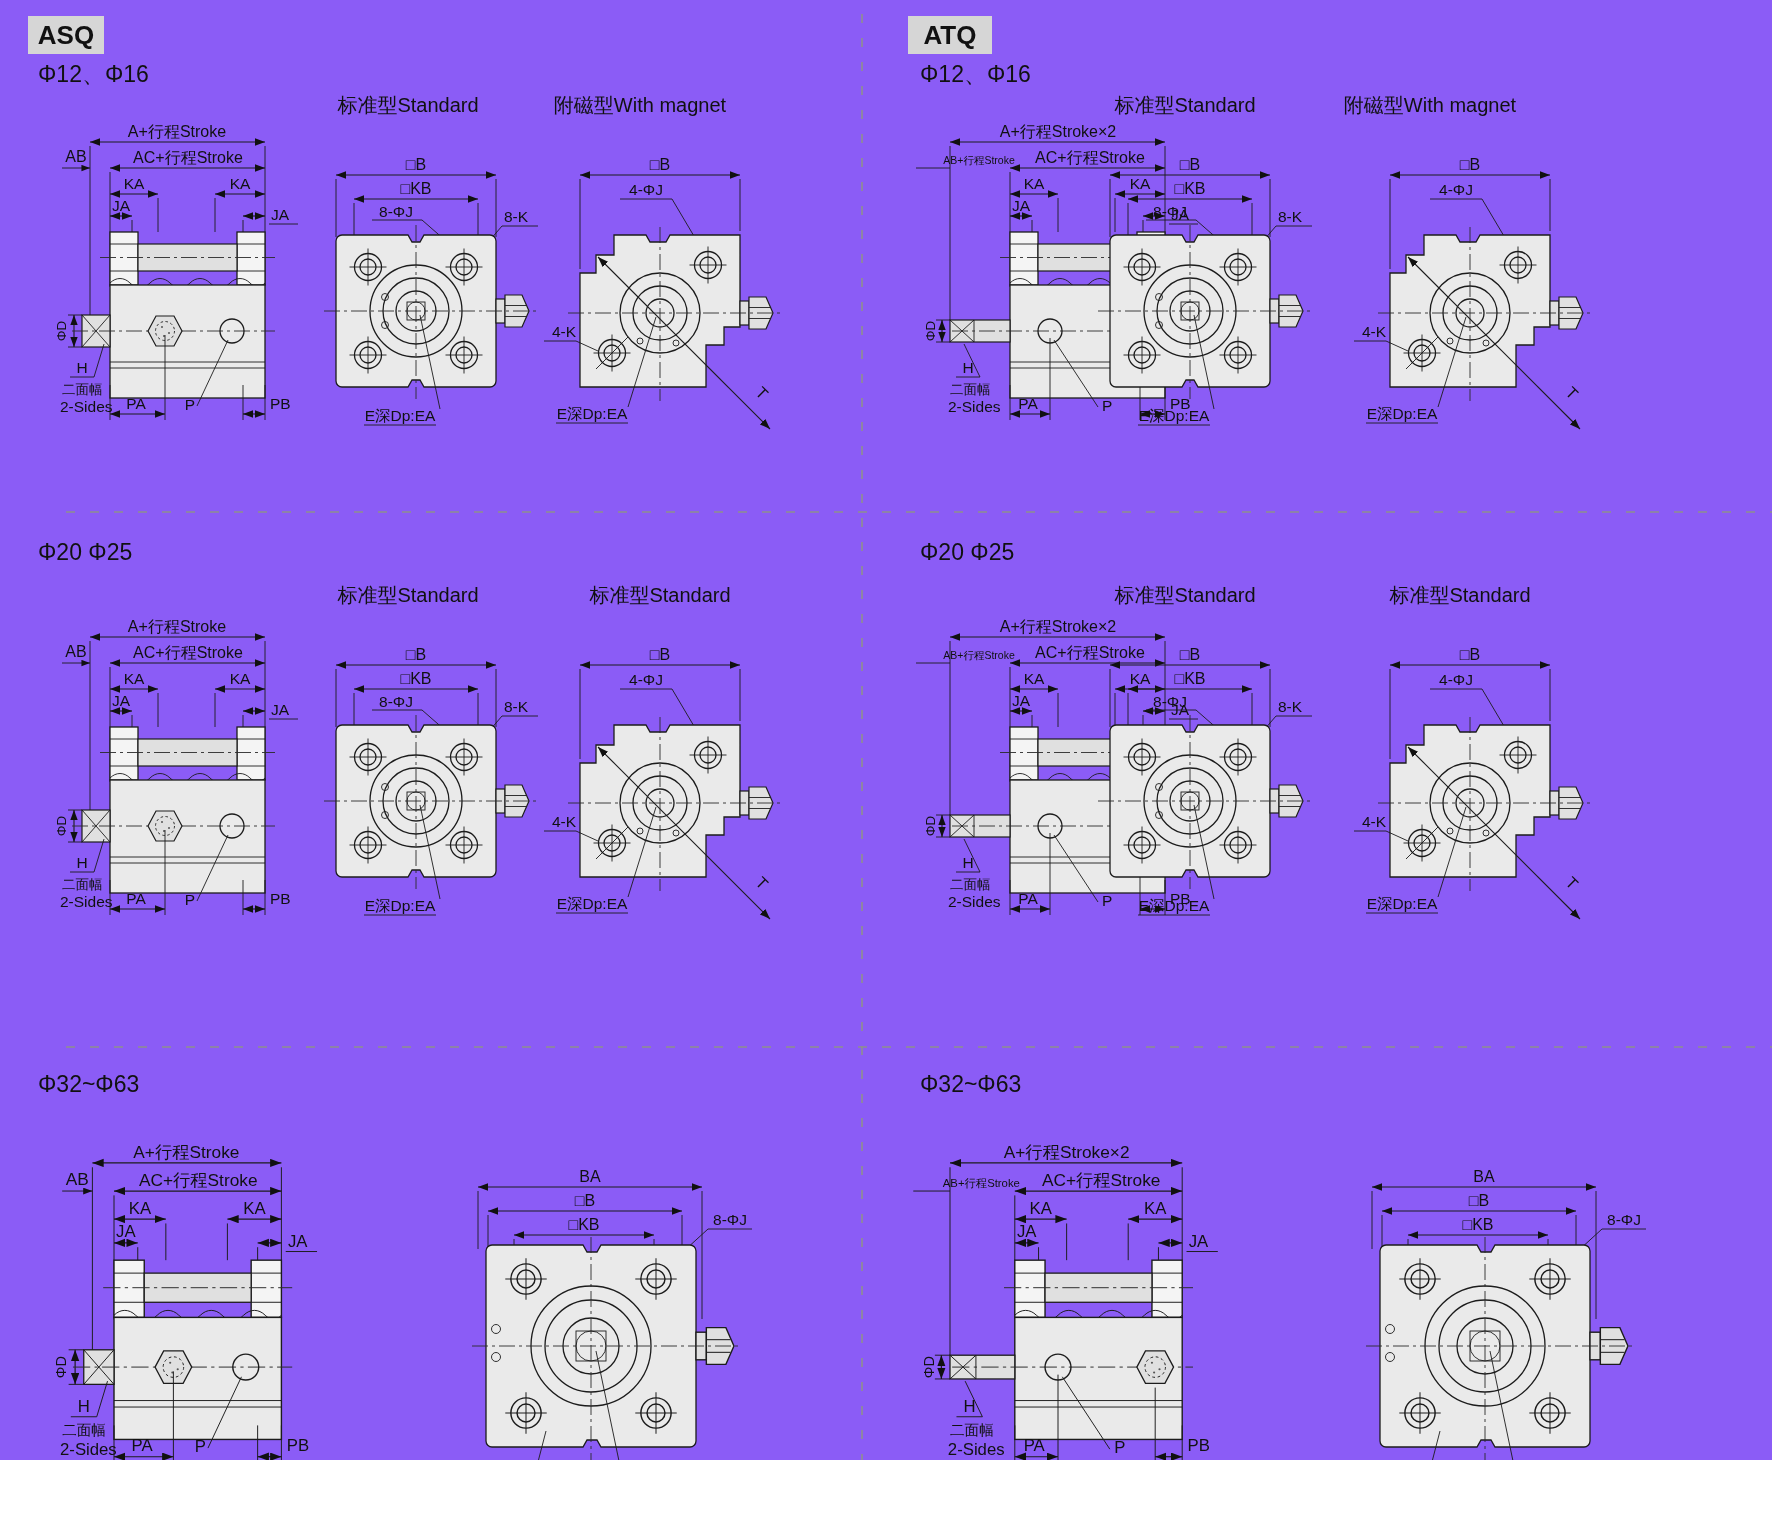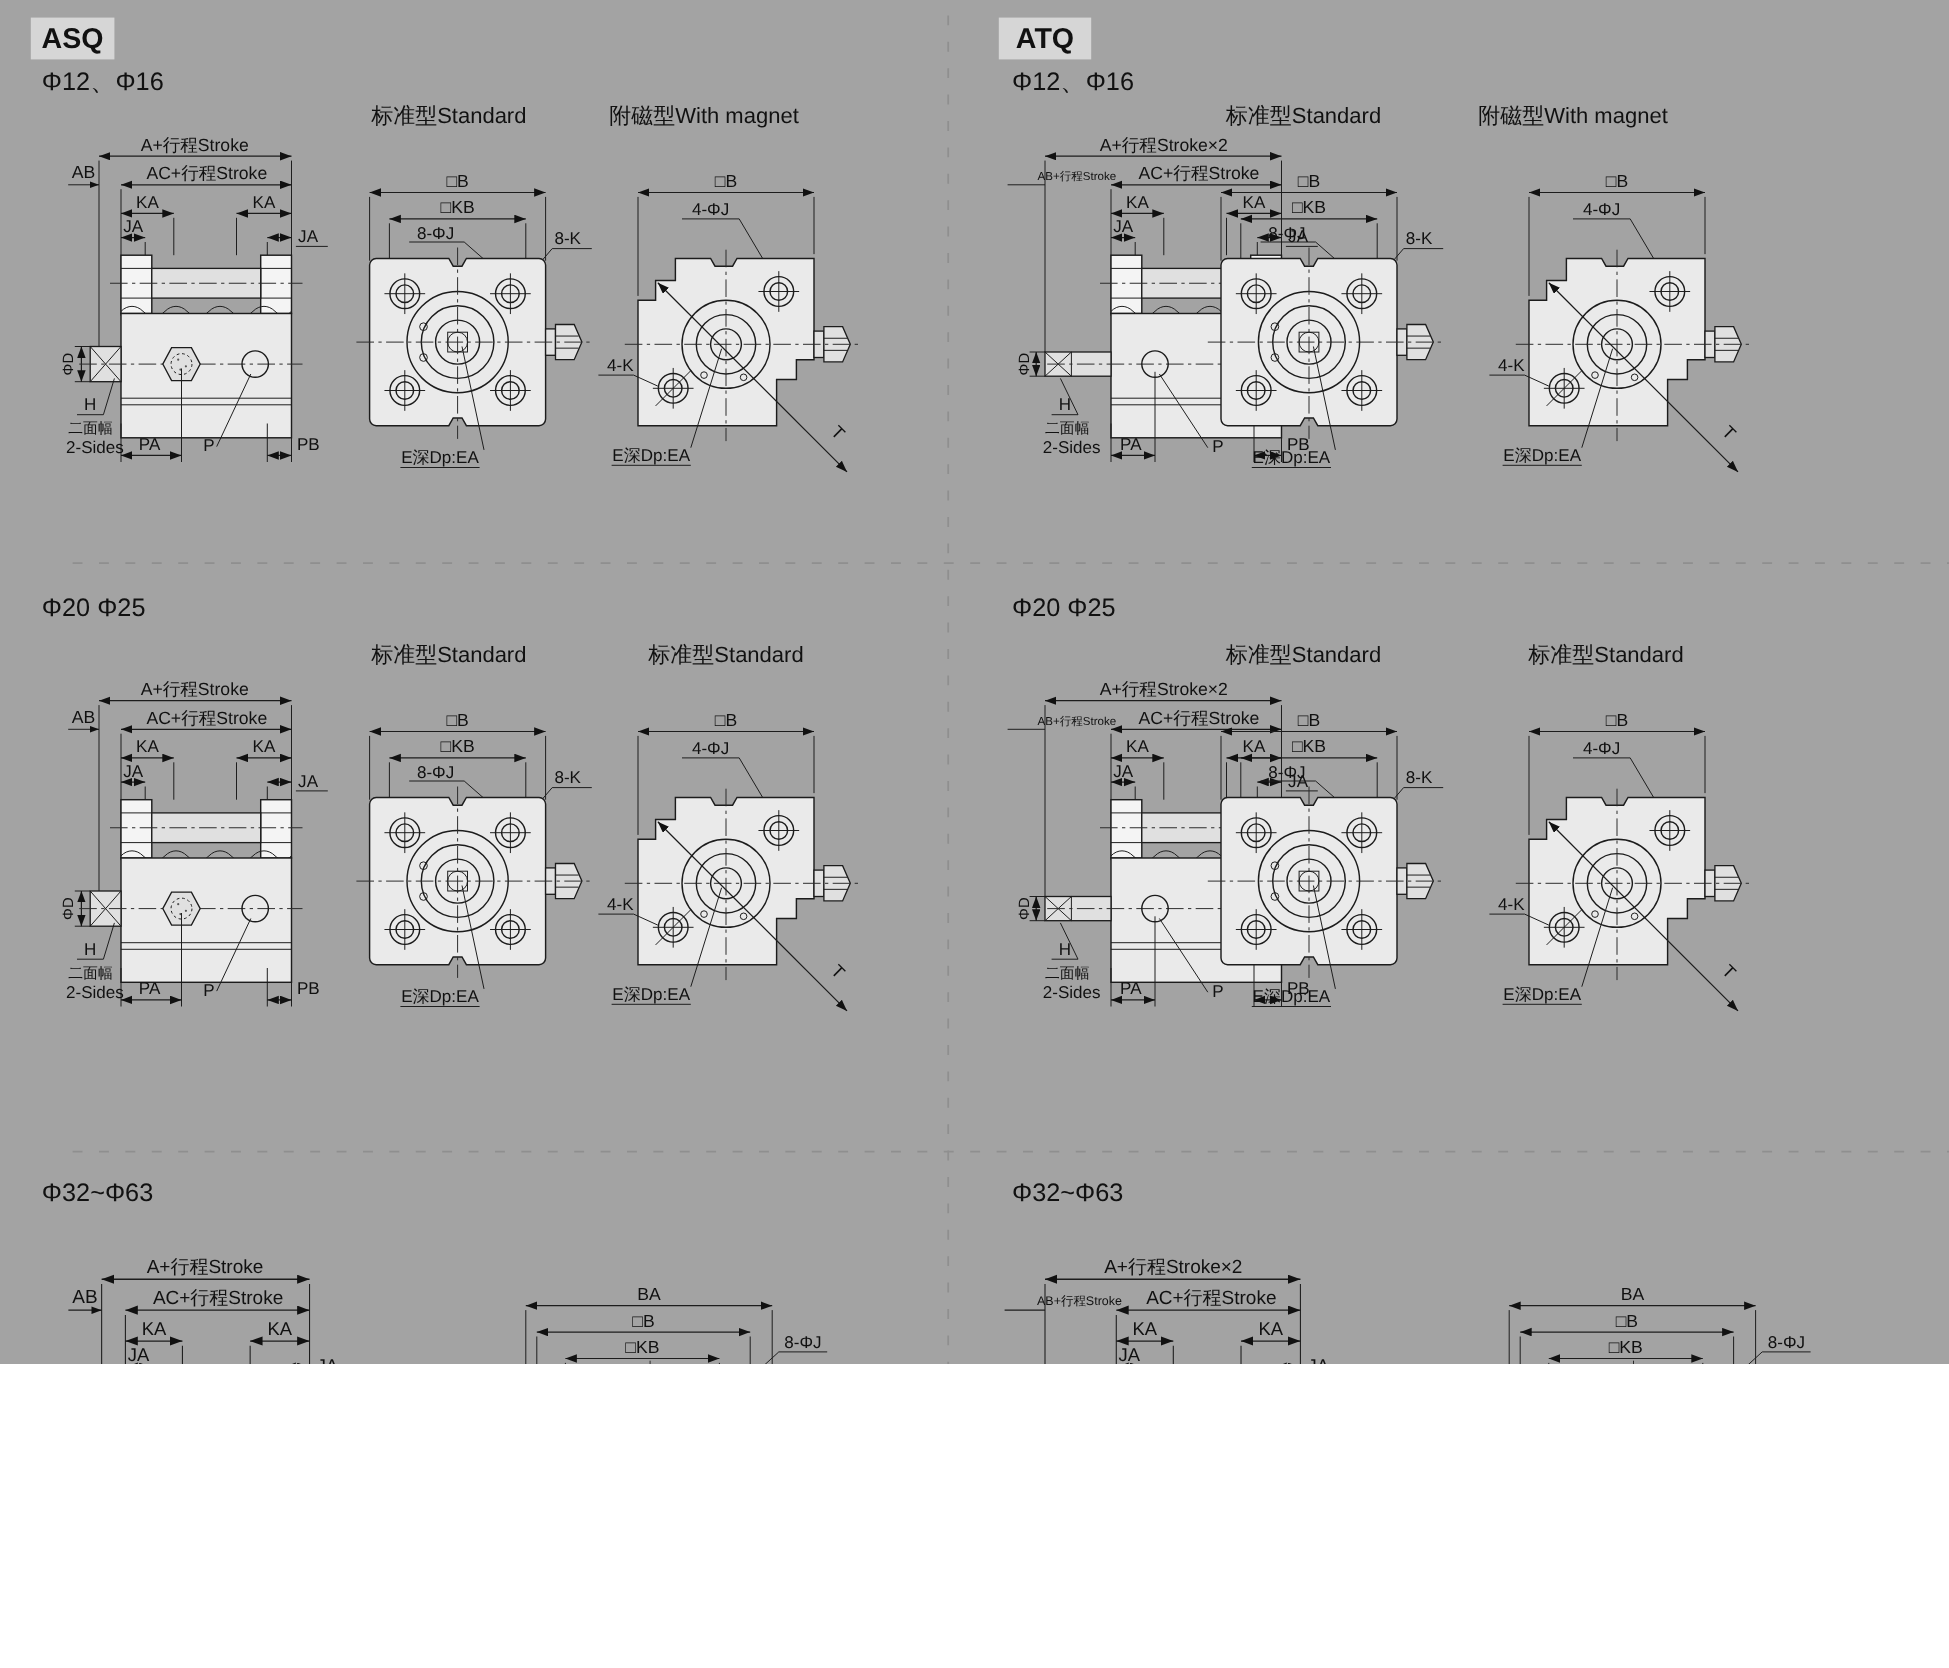--- a/index.html
+++ b/index.html
@@ -1,16 +1,16 @@
 <!DOCTYPE html>
 <html><head>
 <meta charset="utf-8">
 <style>
   html,body{margin:0;padding:0;background:#fff;}
-  .sheet{position:relative;width:1772px;height:1240px;background:#a3a3a3;overflow:hidden;
+  .sheet{position:relative;width:1772px;height:1460px;background:#8b5cf6;overflow:hidden;
          font-family:"Liberation Sans",sans-serif;}
   svg text{font-family:"Liberation Sans",sans-serif;fill:#111;font-size:15.5px;}
   .mid{text-anchor:middle}.st{text-anchor:start}.en{text-anchor:end}
   .t10{font-size:10.5px}.t14{font-size:13.5px}.t16{font-size:16px}
   .tt{font-size:20px}.bore{font-size:23px}.hdr{font-size:26px;font-weight:bold}
   .ln{stroke:#1c1c1c;stroke-width:1.3;fill:none;stroke-linejoin:round}
   .fl{fill:#eaeaea;stroke:#1c1c1c;stroke-width:1.3}
   .fl2{fill:#e0e0e0;stroke:#1c1c1c;stroke-width:1.2}
   .fl3{fill:#f4f4f4;stroke:#1c1c1c;stroke-width:1.3}
   .cl{stroke:#2a2a2a;stroke-width:.9;stroke-dasharray:16 4 3 4;fill:none}

